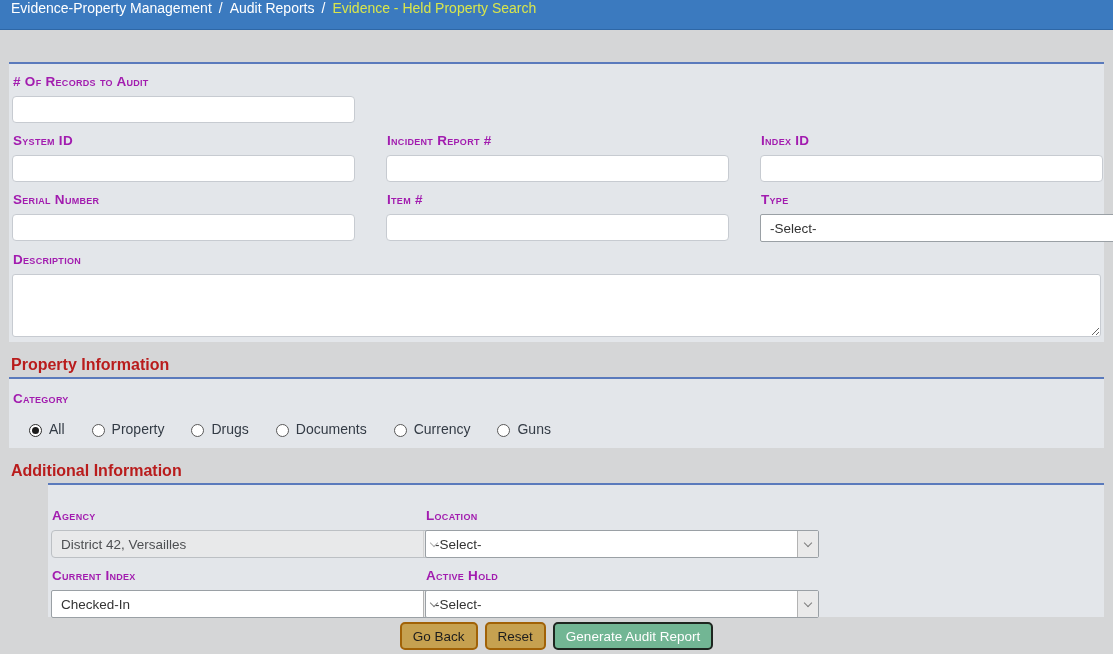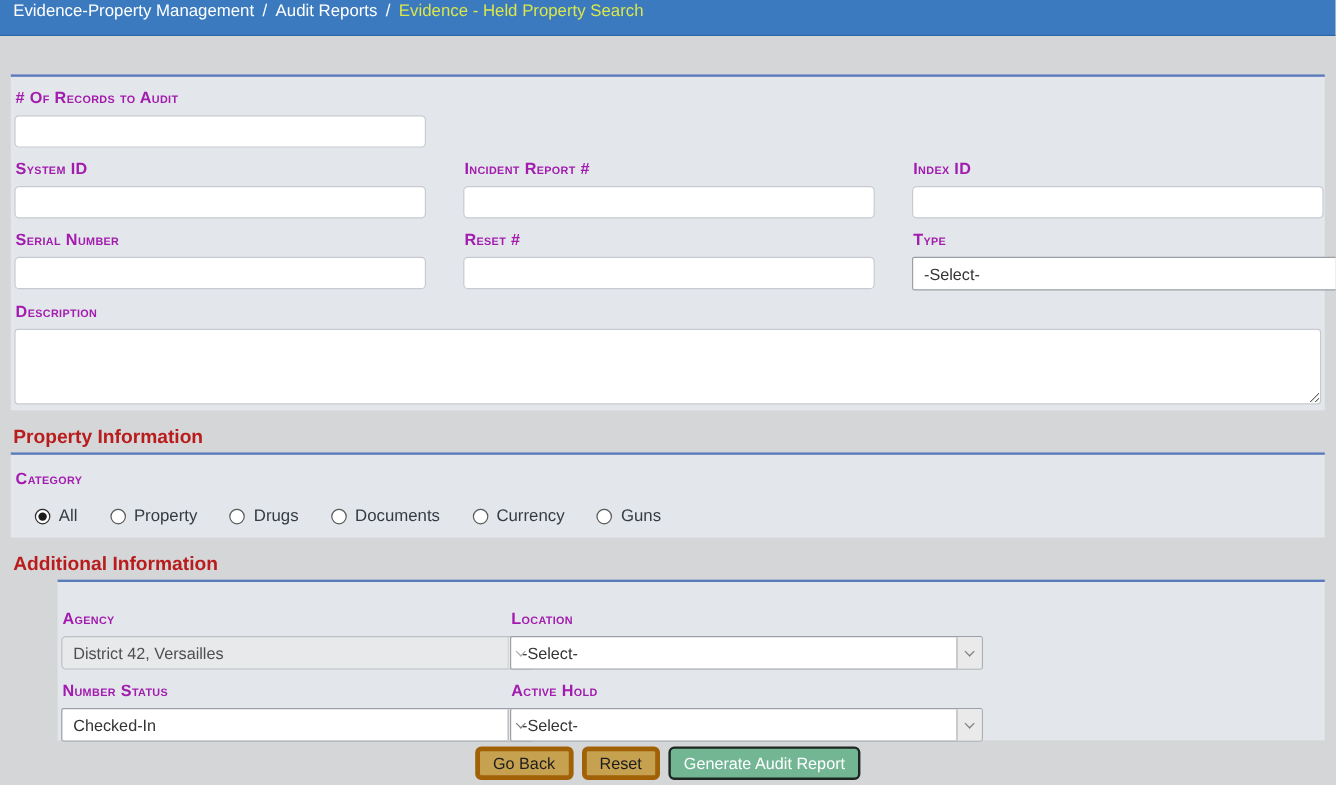--- a/index.html
+++ b/index.html
@@ -84,21 +84,21 @@
     background:#1c1c1c; border-radius:50%;
   }
 
   
   .actions { display:flex; justify-content:center; gap:7px; margin-top:5px; }
   .btn {
     height:28px; padding:0 11px; border-radius:5px;
     display:flex; align-items:center; font-size:13.5px; cursor:pointer;
     font-family:"Liberation Sans", sans-serif;
   }
-  .btn-tan { background:#c6a150; color:#1d1d1d; border:4px solid #a16207; }
+  .btn-tan { background:#c6a150; color:#1d1d1d; border:2px solid #a16207; }
   .btn-green { background:#72b694; color:#ffffff; border:2px solid #1e2620; }
 </style>
 </head>
 <body>
 
 <div class="topbar">
   <span class="crumb">Evidence-Property Management</span>
   <span class="crumb-sep">/</span>
   <span class="crumb">Audit Reports</span>
   <span class="crumb-sep">/</span>
@@ -125,21 +125,21 @@
       <input class="tinput" type="text" style="">
     </div>
   </div>
 
   <div class="grid3">
     <div class="field">
       <div class="flabel">Serial Number</div>
       <input class="tinput" type="text" style="">
     </div>
     <div class="field">
-      <div class="flabel">Reset #</div>
+      <div class="flabel">Item #</div>
       <input class="tinput" type="text" style="">
     </div>
     <div class="field">
       <div class="flabel">Type</div>
       <div class="select">
         <span class="select-text">-Select-</span>
         <span class="select-arrow">
             <span class="chev"></span>
           </span>
       </div>
@@ -202,21 +202,21 @@
       <div class="select">
         <span class="select-text">-Select-</span>
         <span class="select-arrow">
             <span class="chev"></span>
           </span>
       </div>
     </div>
   </div>
   <div class="grid2">
     <div class="field">
-      <div class="flabel">Number Status</div>
+      <div class="flabel">Current Index</div>
       <div class="select">
         <span class="select-text">Checked-In</span>
         <span class="select-arrow">
             <span class="chev"></span>
           </span>
       </div>
     </div>
     <div class="field">
       <div class="flabel">Active Hold</div>
       <div class="select">

